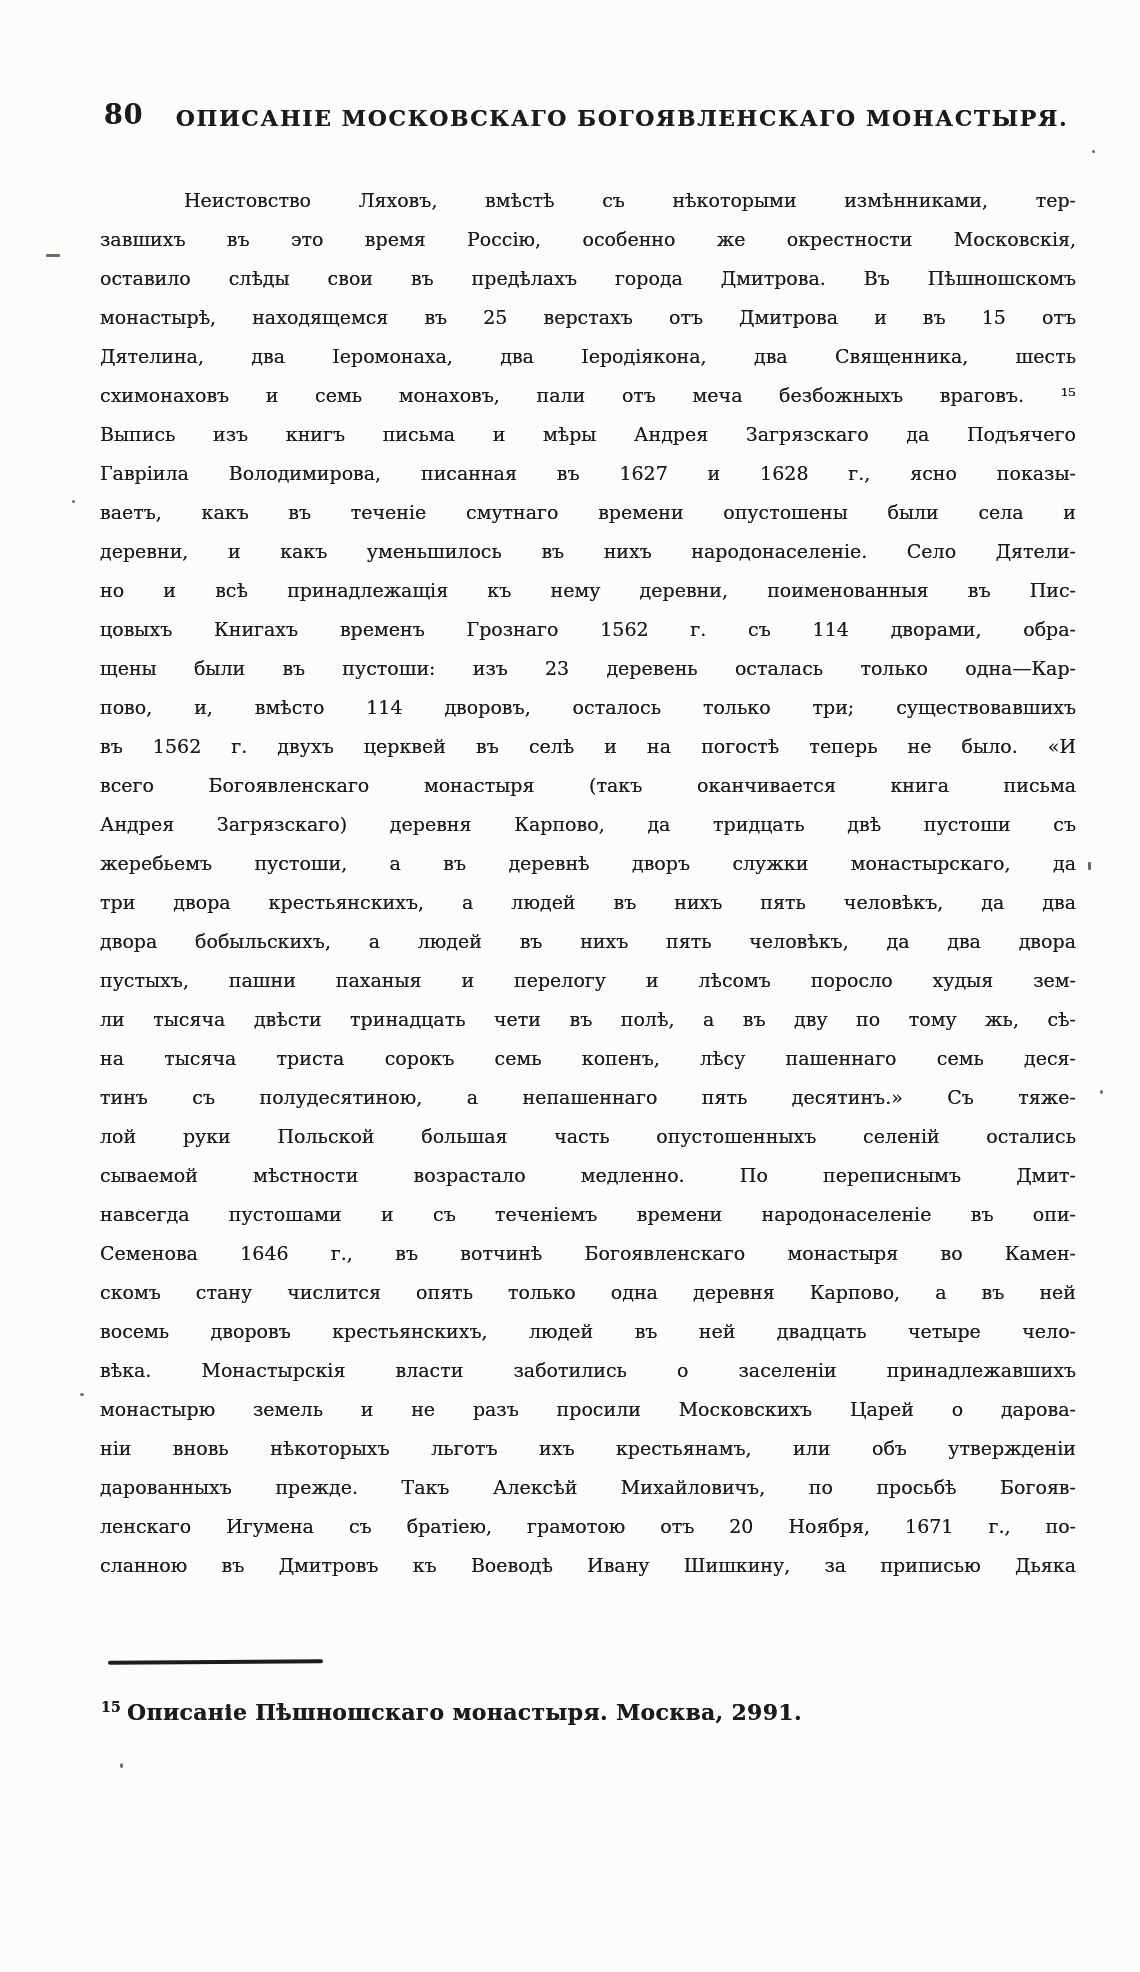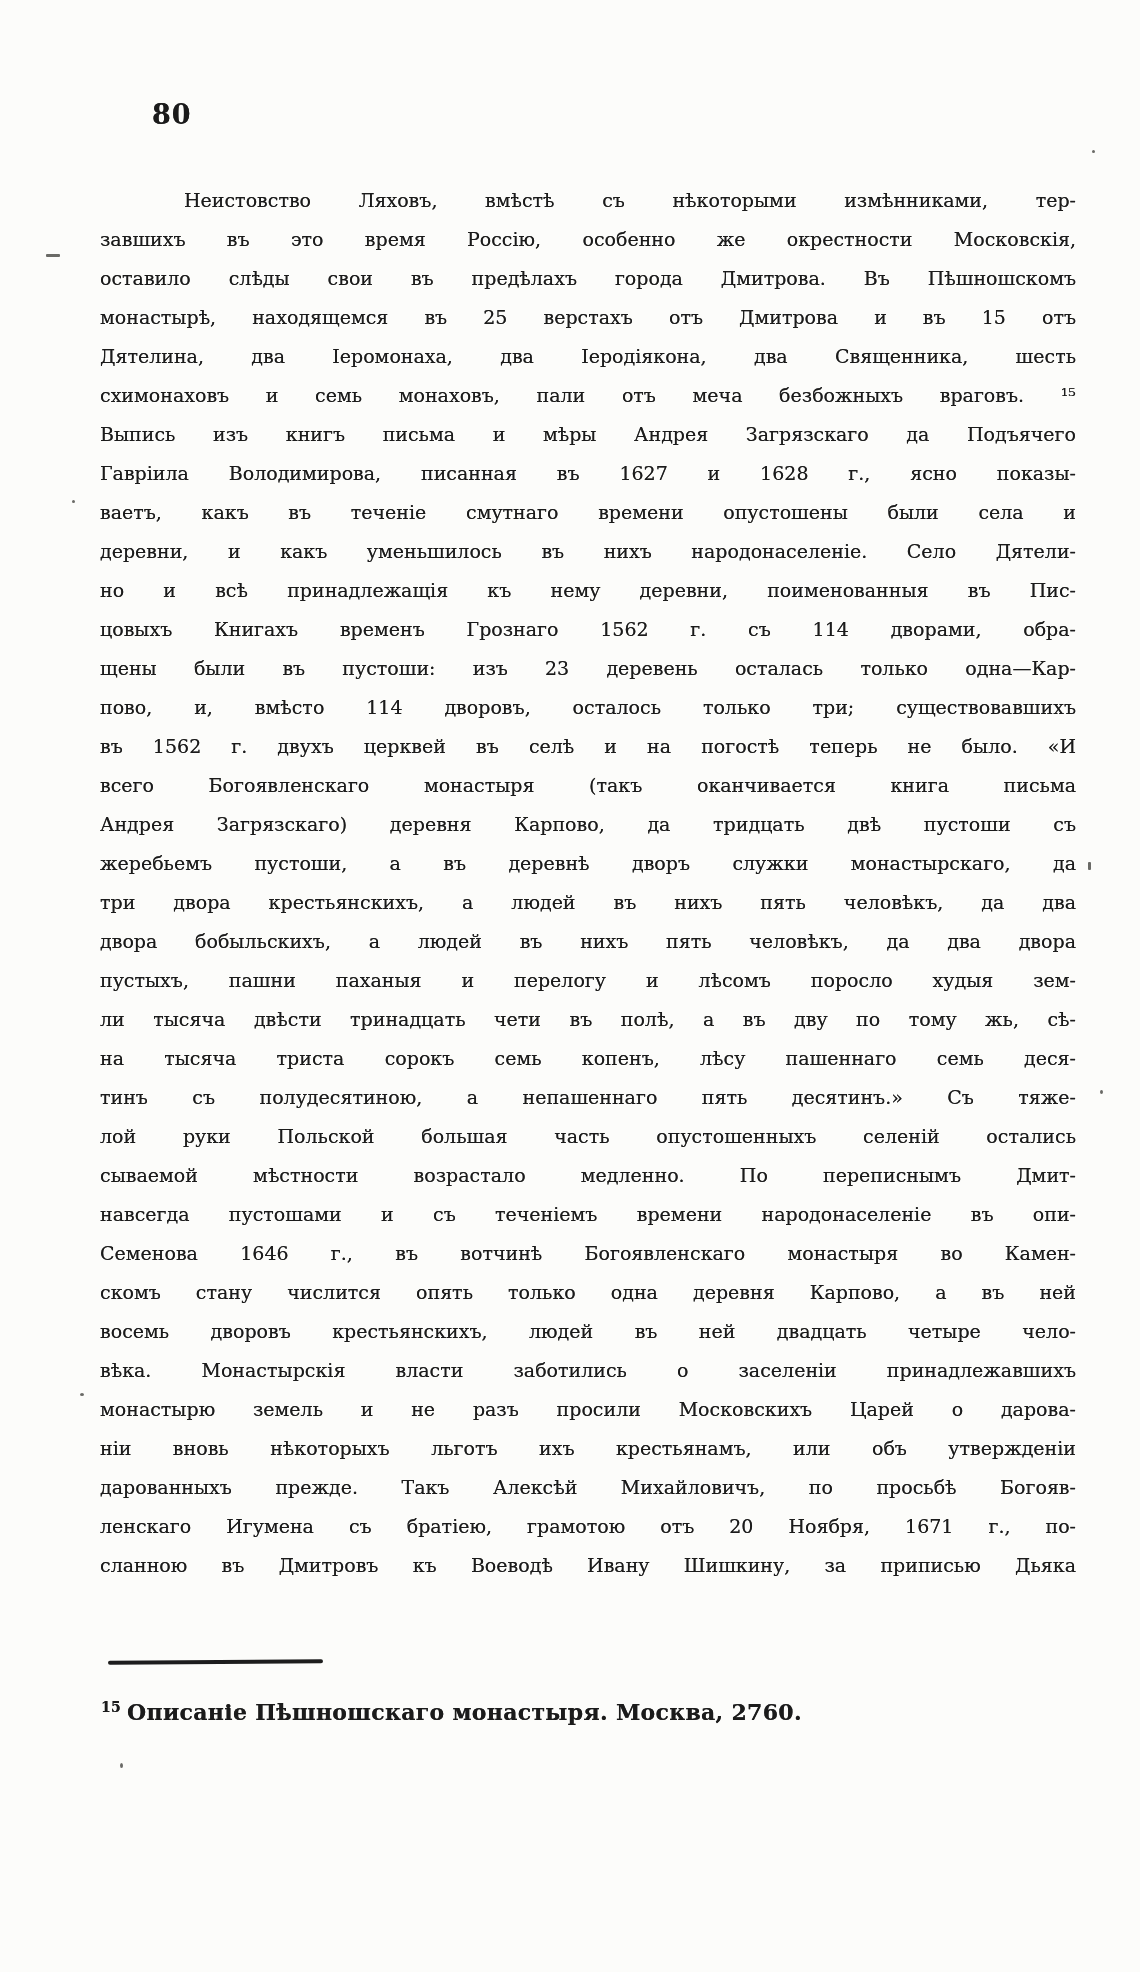--- a/index.html
+++ b/index.html
@@ -8,21 +8,20 @@
     width:1140px;height:1972px;
     background:#fcfcfa;
     font-family:"DejaVu Serif", serif;
     color:#1b1b1b;
     overflow:hidden;
   }
   .page-number{
     position:absolute;left:104px;top:99px;
     font-size:27px;font-weight:bold;letter-spacing:1px;
     text-shadow:0 0 .6px rgba(0,0,0,.75);
-    margin-left:48px;
   }
   .running-title{
     position:absolute;left:622px;top:105px;
     transform:translateX(-50%);
     font-size:22px;font-weight:bold;letter-spacing:1.6px;
     white-space:nowrap;
     text-shadow:0 0 .6px rgba(0,0,0,.7);
   }
   .body-text{
     position:absolute;left:100px;top:181px;width:976px;
@@ -51,20 +50,21 @@
   .speck{position:absolute;background:#6a6a66;border-radius:50%;}
   .speck.dash{border-radius:1px;}
 </style>
 </head>
 <body>
 
 <div class="page">
 
   <div class="page-number">80</div>
 
+  <div class="running-title">ОПИСАНІЕ МОСКОВСКАГО БОГОЯВЛЕНСКАГО МОНАСТЫРЯ.</div>
 
   <div class="body-text">
       <div class="line first">Неистовство Ляховъ, вмѣстѣ съ нѣкоторыми измѣнниками, тер-</div>
       <div class="line">завшихъ въ это время Россію, особенно же окрестности Московскія,</div>
       <div class="line">оставило слѣды свои въ предѣлахъ города Дмитрова. Въ Пѣшношскомъ</div>
       <div class="line">монастырѣ, находящемся въ 25 верстахъ отъ Дмитрова и въ 15 отъ</div>
       <div class="line">Дятелина, два Іеромонаха, два Іеродіякона, два Священника, шесть</div>
       <div class="line">схимонаховъ и семь монаховъ, пали отъ меча безбожныхъ враговъ. ¹⁵</div>
       <div class="line">Выпись изъ книгъ письма и мѣры Андрея Загрязскаго да Подъячего</div>
       <div class="line">Гавріила Володимирова, писанная въ 1627 и 1628 г., ясно показы-</div>
@@ -94,21 +94,21 @@
       <div class="line">монастырю земель и не разъ просили Московскихъ Царей о дарова-</div>
       <div class="line">ніи вновь нѣкоторыхъ льготъ ихъ крестьянамъ, или объ утвержденіи</div>
       <div class="line">дарованныхъ прежде. Такъ Алексѣй Михайловичъ, по просьбѣ Богояв-</div>
       <div class="line">ленскаго Игумена съ братіею, грамотою отъ 20 Ноября, 1671 г., по-</div>
       <div class="line">сланною въ Дмитровъ къ Воеводѣ Ивану Шишкину, за приписью Дьяка</div>
     </div>
 
   <div class="footnote-rule"></div>
 
   <div class="footnote">
-    <span class="fn-marker">15</span><span>Описаніе Пѣшношскаго монастыря. Москва, 2760.</span>
+    <span class="fn-marker">15</span><span>Описаніе Пѣшношскаго монастыря. Москва, 2991.</span>
   </div>
 
   <div class="speck dash" style="left:46px;top:254px;width:14px;height:3px;"></div>
   <div class="speck" style="left:1092px;top:150px;width:3px;height:3px;"></div>
   <div class="speck" style="left:72px;top:500px;width:3px;height:3px;"></div>
   <div class="speck" style="left:80px;top:1393px;width:4px;height:3px;"></div>
   <div class="speck" style="left:1100px;top:1090px;width:3px;height:4px;"></div>
   <div class="speck dash" style="left:1088px;top:862px;width:3px;height:8px;"></div>
   <div class="speck" style="left:120px;top:1763px;width:3px;height:5px;"></div>
 </div>

